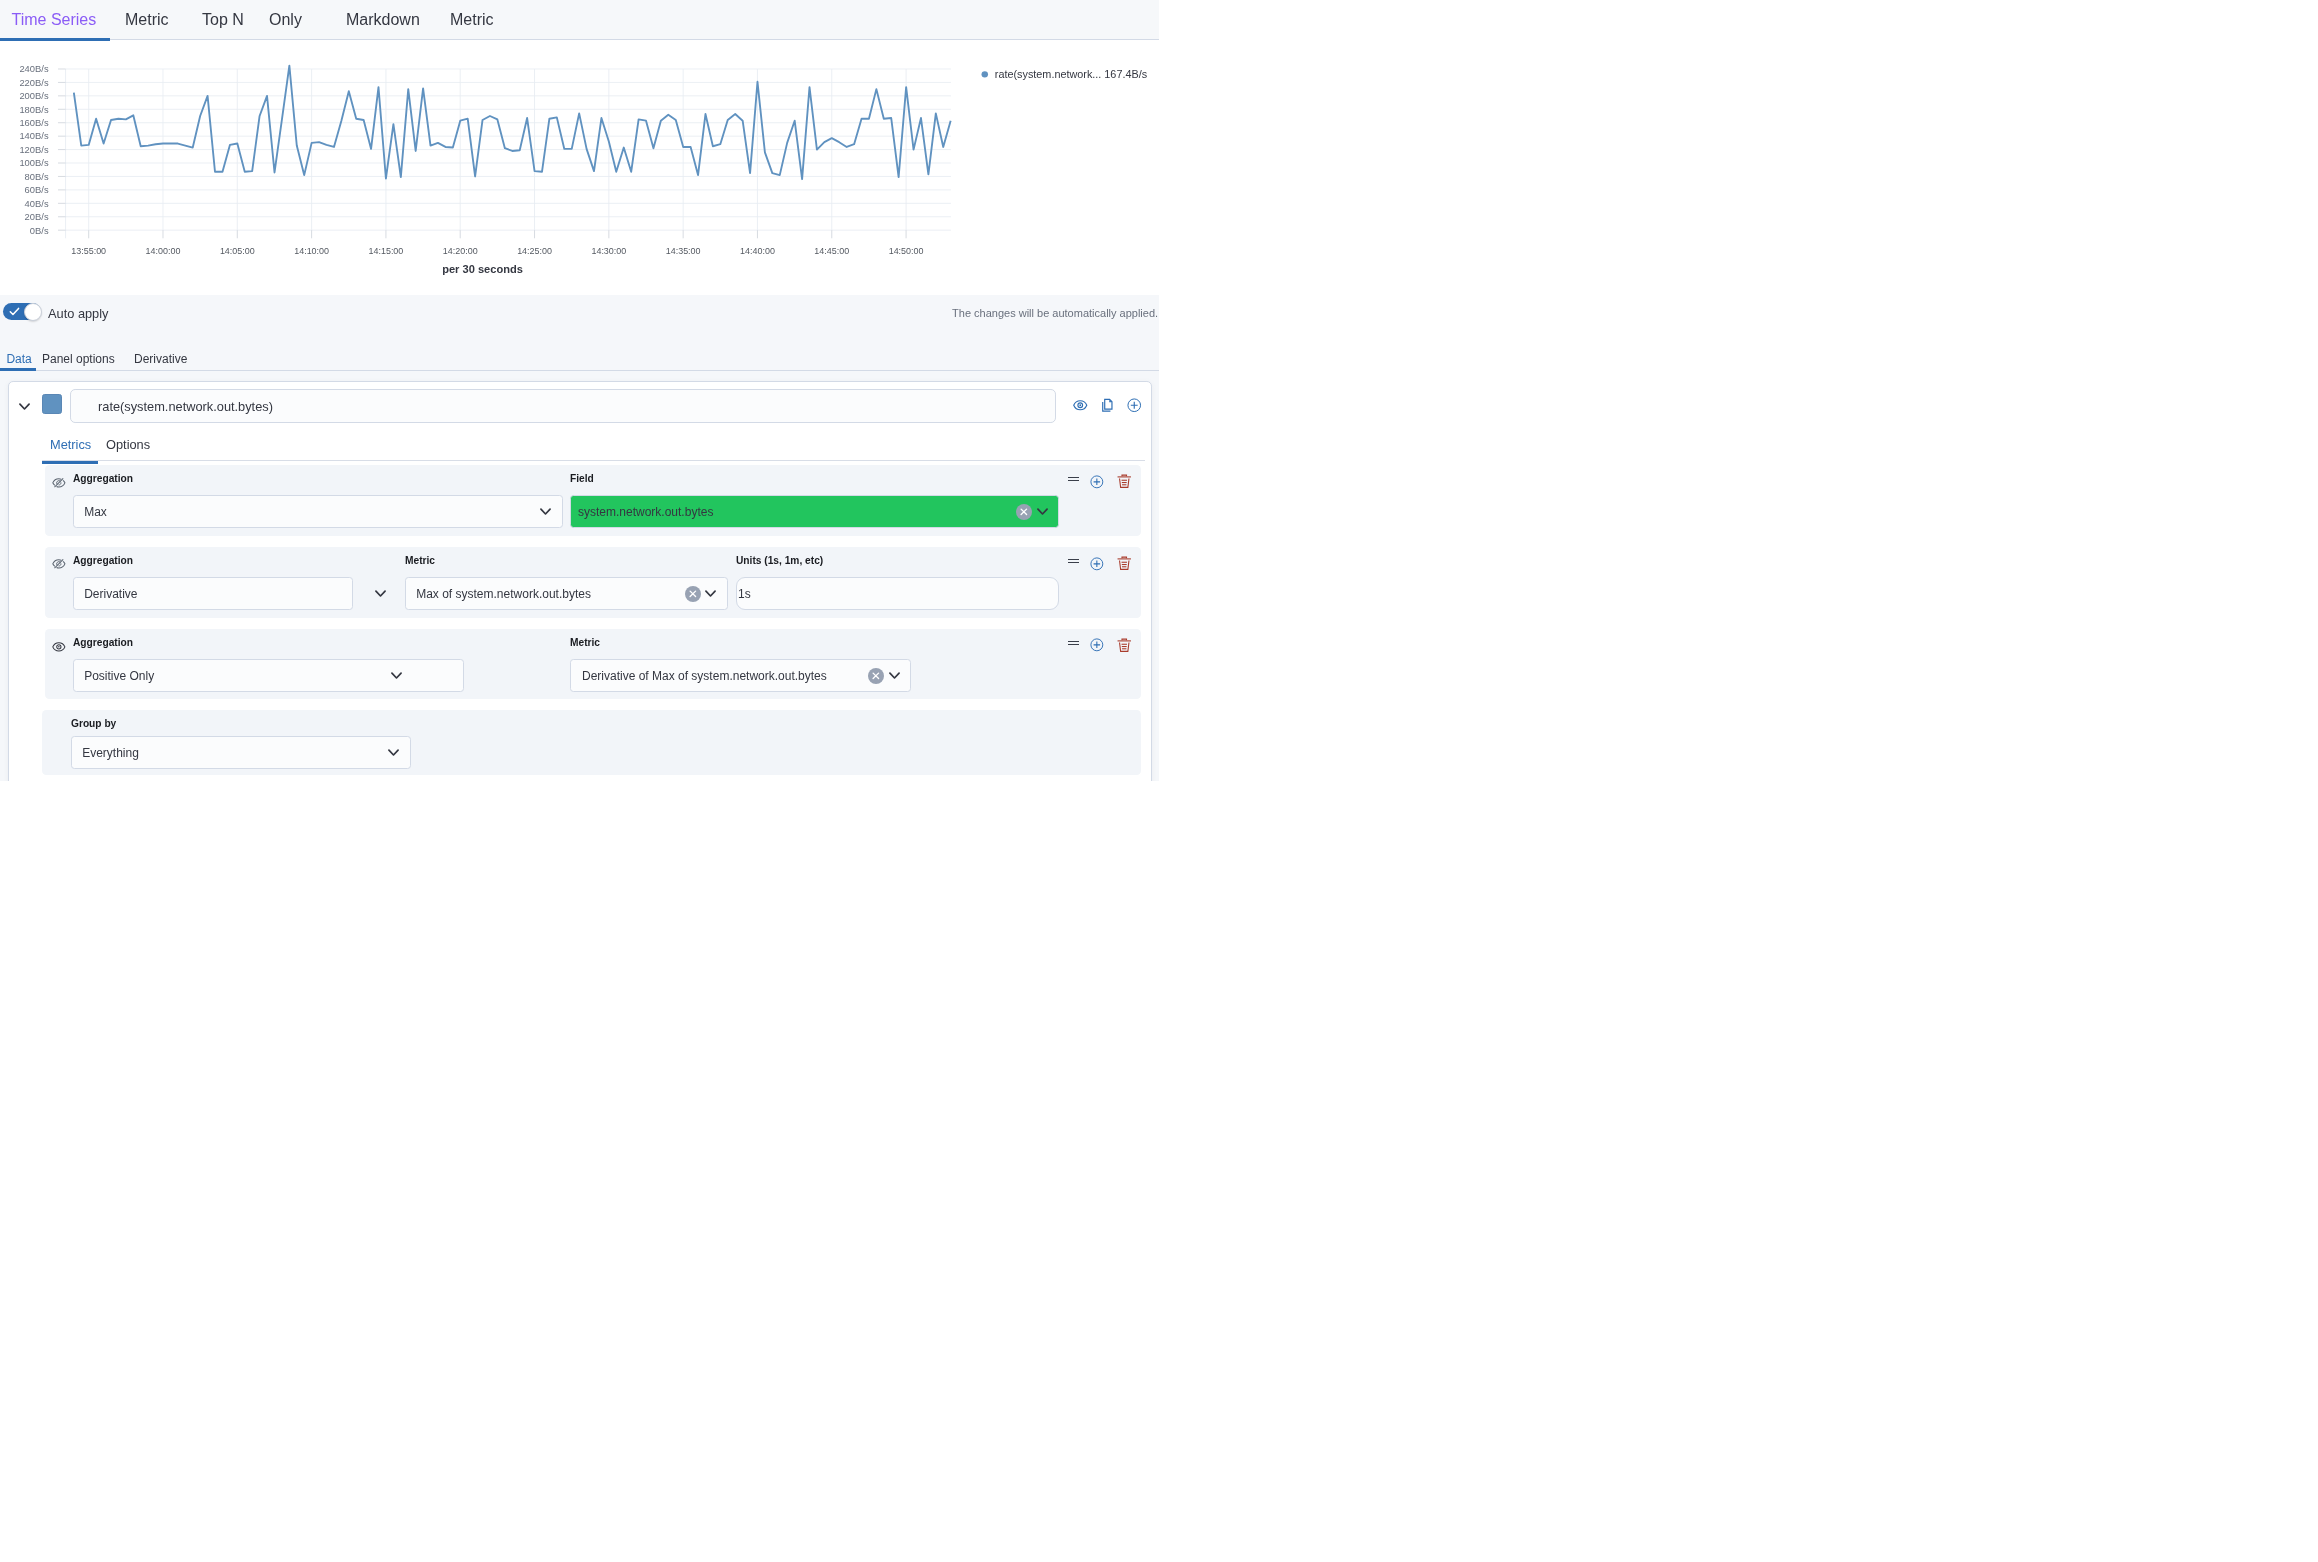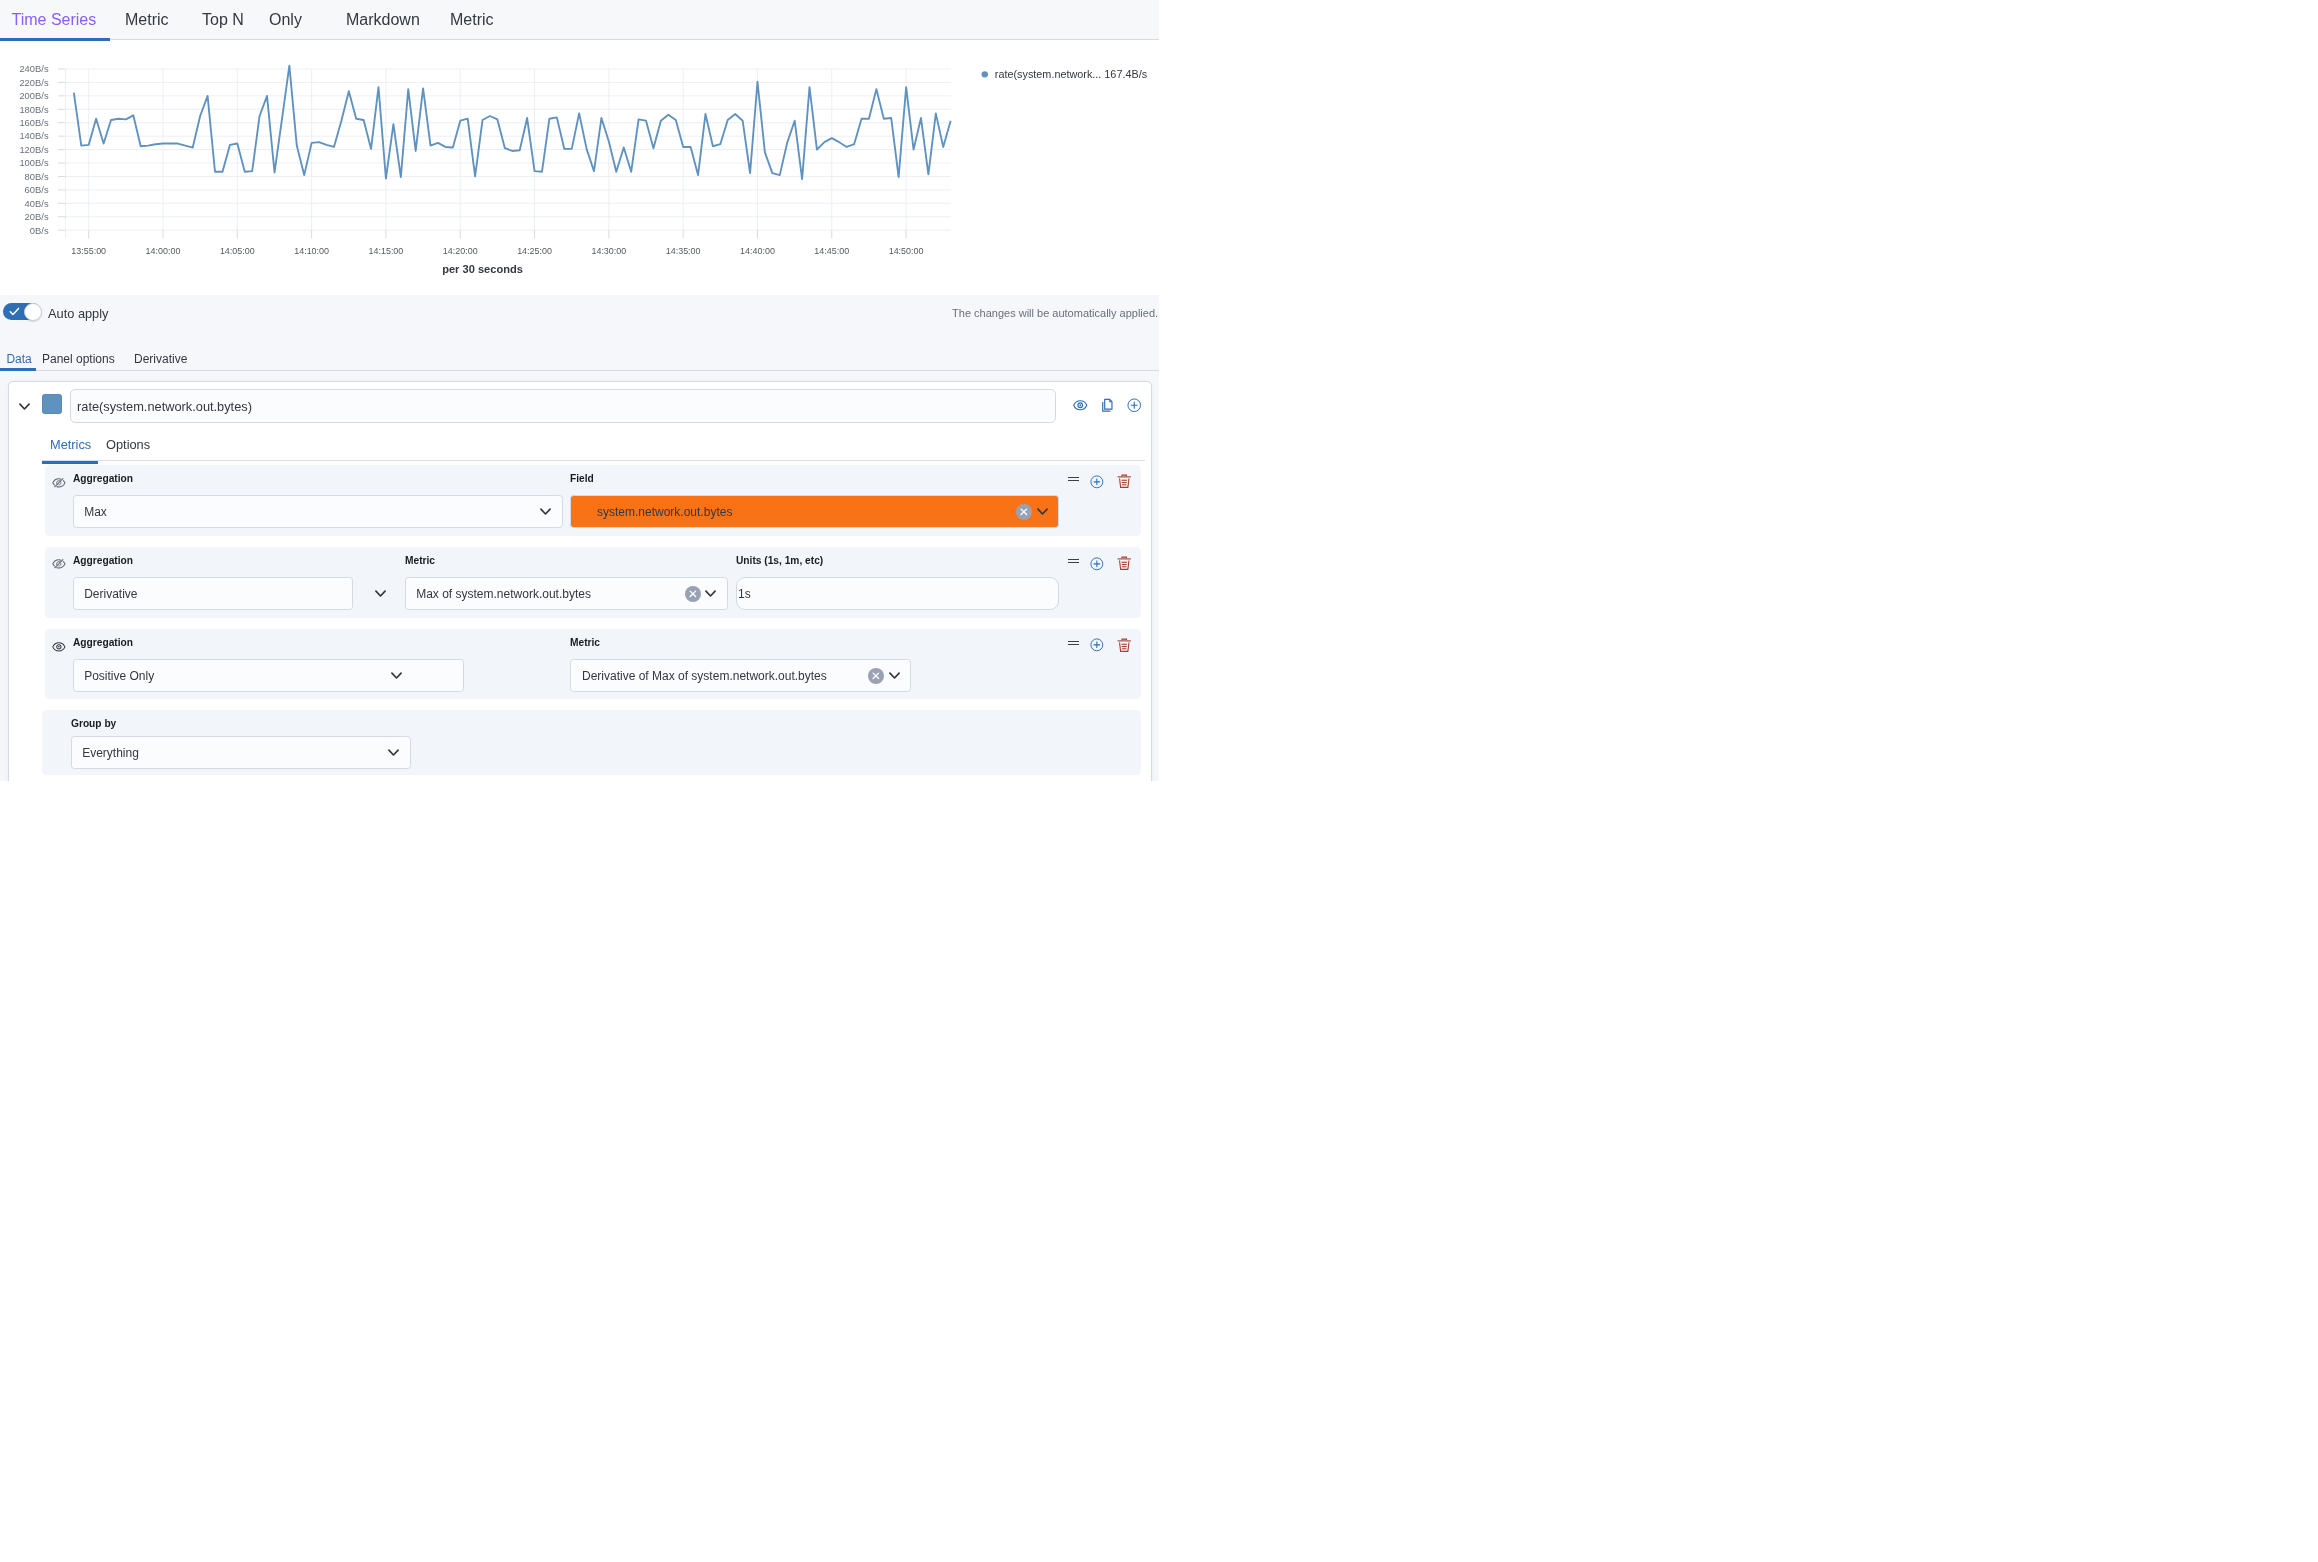--- a/index.html
+++ b/index.html
@@ -125,21 +125,21 @@
 <div style="position:absolute;left:6.4px;top:352px;font-size:12px;color:#2e6eb4">Data</div>
 <div style="position:absolute;left:42px;top:352px;font-size:12px;color:#343741">Panel options</div>
 <div style="position:absolute;left:134px;top:352px;font-size:12px;color:#343741">Derivative</div>
 <div class="dunder"></div>
 
 <div class="card"></div>
 <svg style="position:absolute;left:19px;top:403px" width="11" height="7.7" viewBox="0 0 13 9">
 <path d="M1.1 1.2 L6.5 7 L11.9 1.2" fill="none" stroke="#343741" stroke-width="2" stroke-linecap="round" stroke-linejoin="round"></path>
   </svg>
 <div style="position:absolute;left:42px;top:394px;width:20px;height:20px;background:#6092c0;border:0.9px solid #5a87b5;border-radius:2.6px"></div>
-<div style="position:absolute;left:70px;top:389px;width:986px;height:34px;background:#fbfcfd;border:0.9px solid #d3dae6;border-radius:5.1px;display:flex;align-items:center;padding-left:6px;font-size:12.8px;color:#343741">rate(system.network.out.bytes)</div>
+<div style="position:absolute;left:70px;top:389px;width:986px;height:34px;background:#fbfcfd;border:0.9px solid #d3dae6;border-radius:5.1px;display:flex;align-items:center;padding-left:27px;font-size:12.8px;color:#343741">rate(system.network.out.bytes)</div>
 <svg style="position:absolute;left:1073px;top:398px" width="14.5" height="14.5" viewBox="0 0 16 16">
 <path d="M8 3 C4.5 3 1.8 5.6 0.8 8 C1.8 10.4 4.5 13 8 13 C11.5 13 14.2 10.4 15.2 8 C14.2 5.6 11.5 3 8 3 Z" fill="none" stroke="#2e6eb4" stroke-width="1.25"></path>
 <circle cx="8" cy="8" r="2.6" fill="none" stroke="#2e6eb4" stroke-width="1.25"></circle>
 <circle cx="8" cy="8" r="1" fill="#2e6eb4"></circle>
   </svg>
 <svg style="position:absolute;left:1100px;top:398px" width="14.5" height="14.5" viewBox="0 0 16 16">
 <path d="M3 4.5 L3 14.5 L11.5 14.5" fill="none" stroke="#2e6eb4" stroke-width="1.3"></path>
 <path d="M5.2 1.5 L10.6 1.5 L13.2 4.1 L13.2 12.2 L5.2 12.2 Z" fill="none" stroke="#2e6eb4" stroke-width="1.3"></path>
 <path d="M10.2 1.8 L10.2 4.6 L13 4.6 Z" fill="#2e6eb4"></path>
   </svg>
@@ -159,21 +159,21 @@
 <path d="M9.8 6.2 A2.5 2.5 0 0 0 6.2 9.8" fill="none" stroke="#5b6470" stroke-width="1.1"></path>
 <path d="M10.4 7.4 A2.5 2.5 0 0 1 7.6 10.45" fill="none" stroke="#5b6470" stroke-width="1.1"></path>
 <line x1="13.1" y1="2.9" x2="2.9" y2="13.1" stroke="#5b6470" stroke-width="1.2"></line>
   </svg>
 <div style="position:absolute;left:73px;top:473px;font-size:10.2px;font-weight:bold;color:#1a1c21">Aggregation</div>
 <div style="position:absolute;left:570px;top:473px;font-size:10.2px;font-weight:bold;color:#1a1c21">Field</div>
 <div style="position:absolute;left:73px;top:495px;width:490px;height:33px;background:#fbfcfd;border:0.9px solid #d3dae6;border-radius:3.4px;box-sizing:border-box;display:flex;align-items:center;padding-left:10.2px;font-size:12px;color:#343741">Max</div>
 <svg style="position:absolute;left:540px;top:508px" width="11" height="7.7" viewBox="0 0 13 9">
 <path d="M1.1 1.2 L6.5 7 L11.9 1.2" fill="none" stroke="#343741" stroke-width="2" stroke-linecap="round" stroke-linejoin="round"></path>
   </svg>
-<div style="position:absolute;left:570px;top:495px;width:489px;height:33px;background:#f97316;border:0.9px solid #d3dae6;border-radius:3.4px;box-sizing:border-box;display:flex;align-items:center;padding-left:26px;font-size:12px;color:#343741">system.network.out.bytes</div>
+<div style="position:absolute;left:570px;top:495px;width:489px;height:33px;background:#22c55e;border:0.9px solid #d3dae6;border-radius:3.4px;box-sizing:border-box;display:flex;align-items:center;padding-left:7px;font-size:12px;color:#343741">system.network.out.bytes</div>
 <div style="position:absolute;left:1016px;top:504px;width:16px;height:16px;border-radius:50%;background:#98a2b3"></div>
 <svg style="position:absolute;left:1020px;top:508px" width="7.7" height="7.7" viewBox="0 0 9 9">
 <path d="M1.3 1.3 L7.7 7.7 M7.7 1.3 L1.3 7.7" stroke="#fff" stroke-width="1.6" stroke-linecap="round"></path>
   </svg>
 <svg style="position:absolute;left:1037px;top:508px" width="11" height="7.7" viewBox="0 0 13 9">
 <path d="M1.1 1.2 L6.5 7 L11.9 1.2" fill="none" stroke="#343741" stroke-width="2" stroke-linecap="round" stroke-linejoin="round"></path>
   </svg>
 <div style="position:absolute;left:1068px;top:477px;width:10.6px;height:1px;background:#3a3f4a"></div>
 <div style="position:absolute;left:1068px;top:480px;width:10.6px;height:1px;background:#3a3f4a"></div>
 <svg style="position:absolute;left:1090px;top:475px" width="13.7" height="13.7" viewBox="0 0 16 16">

